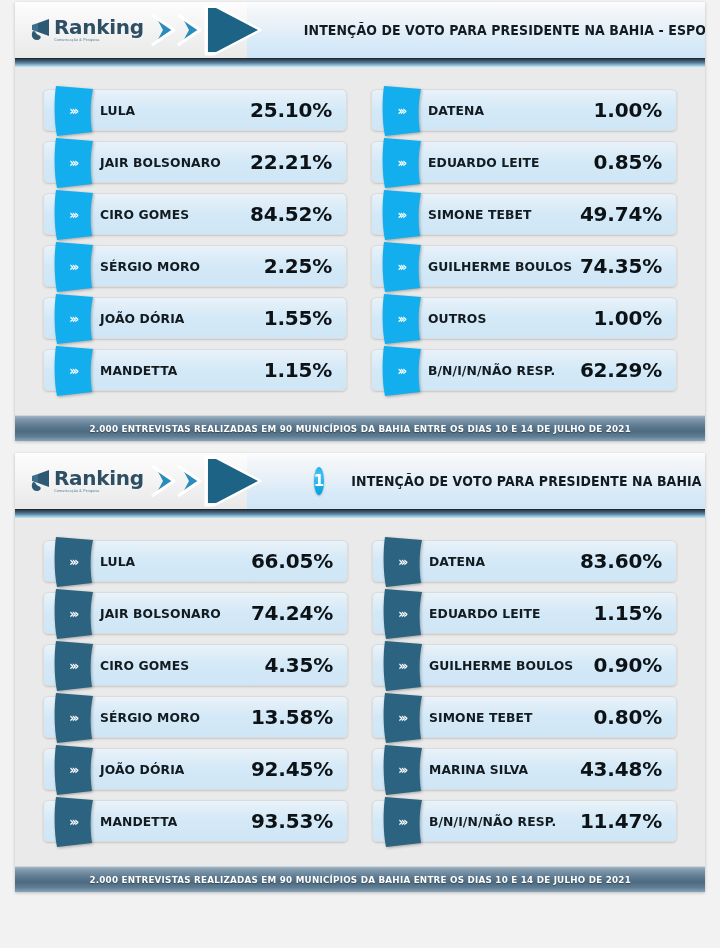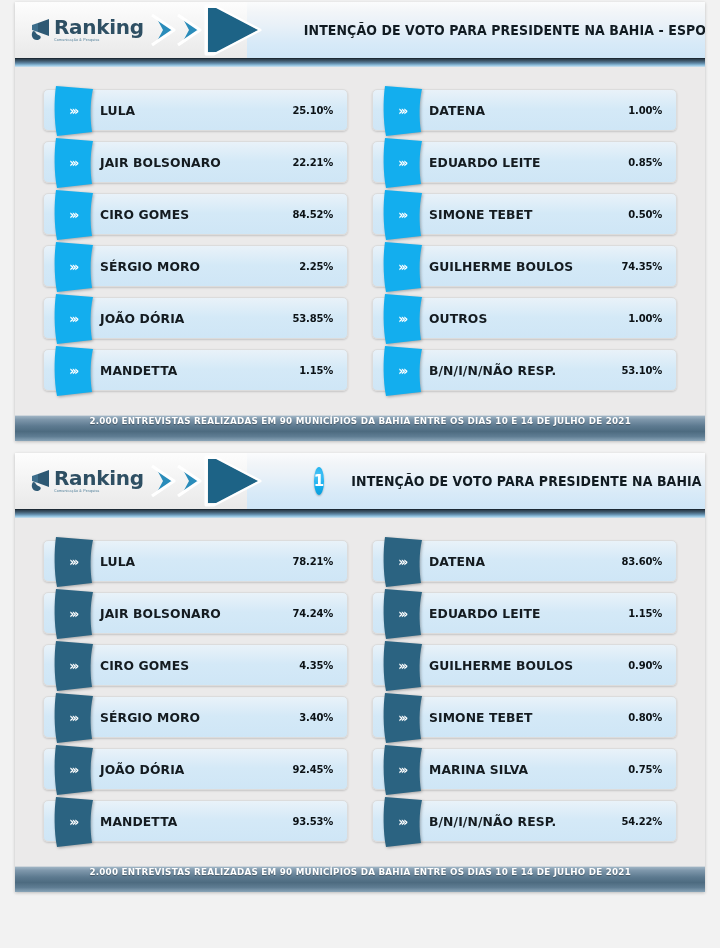--- a/index.html
+++ b/index.html
@@ -187,32 +187,33 @@
     font-size: 13px;
     font-weight: 700;
     color: #141b20;
     letter-spacing: 0.1px;
     white-space: nowrap;
     transform: scaleX(0.95);
     transform-origin: left center;
     font-family: "DejaVu Sans", sans-serif;
   }
   .row-value {
-    font-size: 10px;
+    font-size: 20px;
     font-weight: 700;
     color: #0c1216;
     letter-spacing: -0.2px;
     white-space: nowrap;
     font-family: "DejaVu Sans", sans-serif;
   }
 
   
   .panel-footer {
     height: 26px;
     display: flex;
+    align-items: center;
     justify-content: center;
     background: linear-gradient(to bottom,
       #9fb4c4 0%, #7e97ab 14%, #5d7a90 40%,
       #4d6b80 62%, #5f7d93 82%, #8aa5b8 100%);
     border-top: 1px solid #cfd6dc;
   }
   .footer-text {
     font-size: 9px;
     font-weight: 700;
     color: #ffffff;
@@ -309,21 +310,21 @@
             <span class="row-value">84.52%</span>
           </div>
           <div class="row">
             <div class="row-badge">
               <svg width="44" height="52" viewBox="0 0 44 52">
                 <path d="M4 1 C2 14, 2 36, 5 51 L40 47 C38 33, 38 17, 41 4 Z" fill="#13aeee"></path>
               </svg>
               <span class="chev">›››</span>
             </div>
             <span class="row-label">SIMONE TEBET</span>
-            <span class="row-value">0.50%</span>
+            <span class="row-value">49.74%</span>
           </div>
           <div class="row">
             <div class="row-badge">
               <svg width="44" height="52" viewBox="0 0 44 52">
                 <path d="M4 1 C2 14, 2 36, 5 51 L40 47 C38 33, 38 17, 41 4 Z" fill="#13aeee"></path>
               </svg>
               <span class="chev">›››</span>
             </div>
             <span class="row-label">SÉRGIO MORO</span>
             <span class="row-value">2.25%</span>
@@ -339,21 +340,21 @@
             <span class="row-value">74.35%</span>
           </div>
           <div class="row">
             <div class="row-badge">
               <svg width="44" height="52" viewBox="0 0 44 52">
                 <path d="M4 1 C2 14, 2 36, 5 51 L40 47 C38 33, 38 17, 41 4 Z" fill="#13aeee"></path>
               </svg>
               <span class="chev">›››</span>
             </div>
             <span class="row-label">JOÃO DÓRIA</span>
-            <span class="row-value">53.85%</span>
+            <span class="row-value">1.55%</span>
           </div>
           <div class="row">
             <div class="row-badge">
               <svg width="44" height="52" viewBox="0 0 44 52">
                 <path d="M4 1 C2 14, 2 36, 5 51 L40 47 C38 33, 38 17, 41 4 Z" fill="#13aeee"></path>
               </svg>
               <span class="chev">›››</span>
             </div>
             <span class="row-label">OUTROS</span>
             <span class="row-value">1.00%</span>
@@ -369,21 +370,21 @@
             <span class="row-value">1.15%</span>
           </div>
           <div class="row">
             <div class="row-badge">
               <svg width="44" height="52" viewBox="0 0 44 52">
                 <path d="M4 1 C2 14, 2 36, 5 51 L40 47 C38 33, 38 17, 41 4 Z" fill="#13aeee"></path>
               </svg>
               <span class="chev">›››</span>
             </div>
             <span class="row-label">B/N/I/N/NÃO RESP.</span>
-            <span class="row-value">53.10%</span>
+            <span class="row-value">62.29%</span>
           </div>
         </div>
         <div class="footer-gap"></div>
         <div class="panel-footer">
           <span class="footer-text">2.000 ENTREVISTAS REALIZADAS EM 90 MUNICÍPIOS DA BAHIA ENTRE OS DIAS 10 E 14 DE JULHO DE 2021</span>
         </div>
       </div>
       <div class="panel">
         <div class="panel-header">
           <div class="header-greyblock"></div>
@@ -415,21 +416,21 @@
         <div class="header-rule"></div>
         <div class="panel-body">
           <div class="row">
             <div class="row-badge">
               <svg width="44" height="52" viewBox="0 0 44 52">
                 <path d="M4 1 C2 14, 2 36, 5 51 L40 47 C38 33, 38 17, 41 4 Z" fill="#2b6381"></path>
               </svg>
               <span class="chev">›››</span>
             </div>
             <span class="row-label">LULA</span>
-            <span class="row-value">78.21%</span>
+            <span class="row-value">66.05%</span>
           </div>
           <div class="row">
             <div class="row-badge">
               <svg width="44" height="52" viewBox="0 0 44 52">
                 <path d="M4 1 C2 14, 2 36, 5 51 L40 47 C38 33, 38 17, 41 4 Z" fill="#2b6381"></path>
               </svg>
               <span class="chev">›››</span>
             </div>
             <span class="row-label">DATENA</span>
             <span class="row-value">83.60%</span>
@@ -475,21 +476,21 @@
             <span class="row-value">0.90%</span>
           </div>
           <div class="row">
             <div class="row-badge">
               <svg width="44" height="52" viewBox="0 0 44 52">
                 <path d="M4 1 C2 14, 2 36, 5 51 L40 47 C38 33, 38 17, 41 4 Z" fill="#2b6381"></path>
               </svg>
               <span class="chev">›››</span>
             </div>
             <span class="row-label">SÉRGIO MORO</span>
-            <span class="row-value">3.40%</span>
+            <span class="row-value">13.58%</span>
           </div>
           <div class="row">
             <div class="row-badge">
               <svg width="44" height="52" viewBox="0 0 44 52">
                 <path d="M4 1 C2 14, 2 36, 5 51 L40 47 C38 33, 38 17, 41 4 Z" fill="#2b6381"></path>
               </svg>
               <span class="chev">›››</span>
             </div>
             <span class="row-label">SIMONE TEBET</span>
             <span class="row-value">0.80%</span>
@@ -505,41 +506,41 @@
             <span class="row-value">92.45%</span>
           </div>
           <div class="row">
             <div class="row-badge">
               <svg width="44" height="52" viewBox="0 0 44 52">
                 <path d="M4 1 C2 14, 2 36, 5 51 L40 47 C38 33, 38 17, 41 4 Z" fill="#2b6381"></path>
               </svg>
               <span class="chev">›››</span>
             </div>
             <span class="row-label">MARINA SILVA</span>
-            <span class="row-value">0.75%</span>
+            <span class="row-value">43.48%</span>
           </div>
           <div class="row">
             <div class="row-badge">
               <svg width="44" height="52" viewBox="0 0 44 52">
                 <path d="M4 1 C2 14, 2 36, 5 51 L40 47 C38 33, 38 17, 41 4 Z" fill="#2b6381"></path>
               </svg>
               <span class="chev">›››</span>
             </div>
             <span class="row-label">MANDETTA</span>
             <span class="row-value">93.53%</span>
           </div>
           <div class="row">
             <div class="row-badge">
               <svg width="44" height="52" viewBox="0 0 44 52">
                 <path d="M4 1 C2 14, 2 36, 5 51 L40 47 C38 33, 38 17, 41 4 Z" fill="#2b6381"></path>
               </svg>
               <span class="chev">›››</span>
             </div>
             <span class="row-label">B/N/I/N/NÃO RESP.</span>
-            <span class="row-value">54.22%</span>
+            <span class="row-value">11.47%</span>
           </div>
         </div>
         <div class="footer-gap"></div>
         <div class="panel-footer">
           <span class="footer-text">2.000 ENTREVISTAS REALIZADAS EM 90 MUNICÍPIOS DA BAHIA ENTRE OS DIAS 10 E 14 DE JULHO DE 2021</span>
         </div>
       </div>
     </div>
 </div>
 

